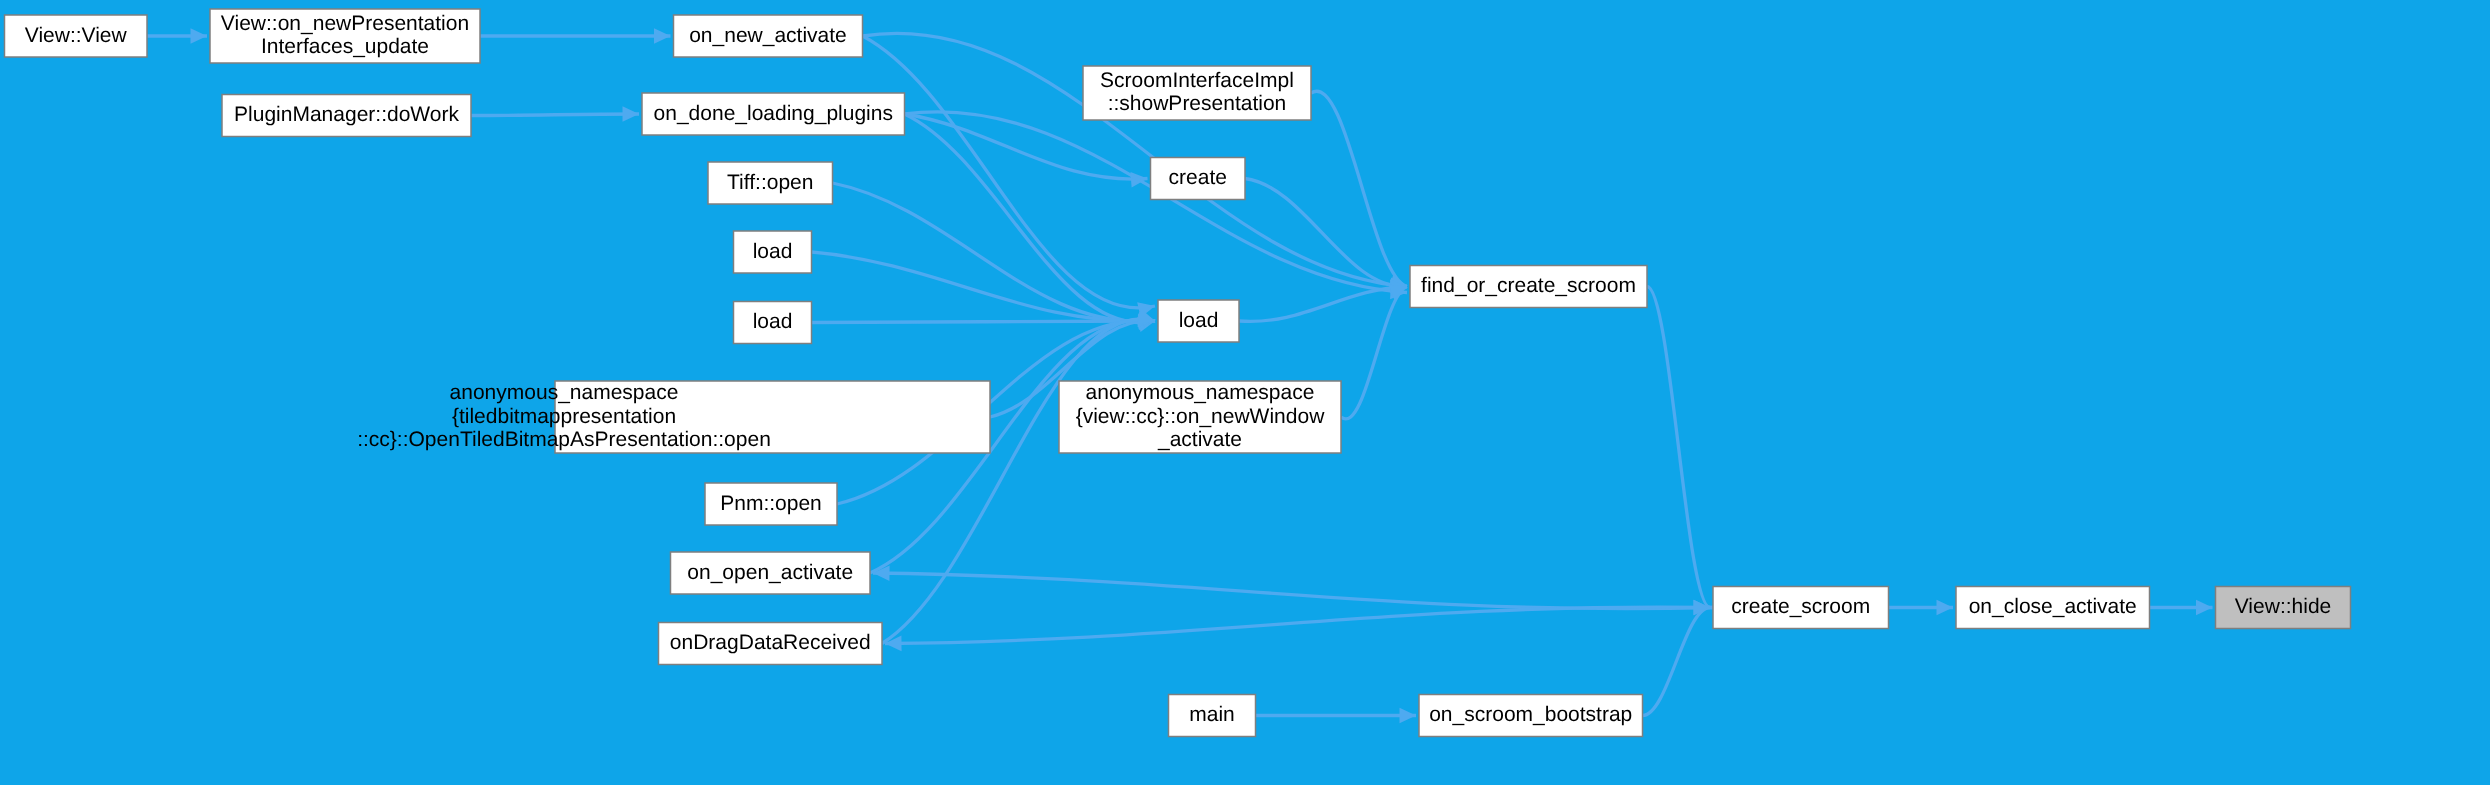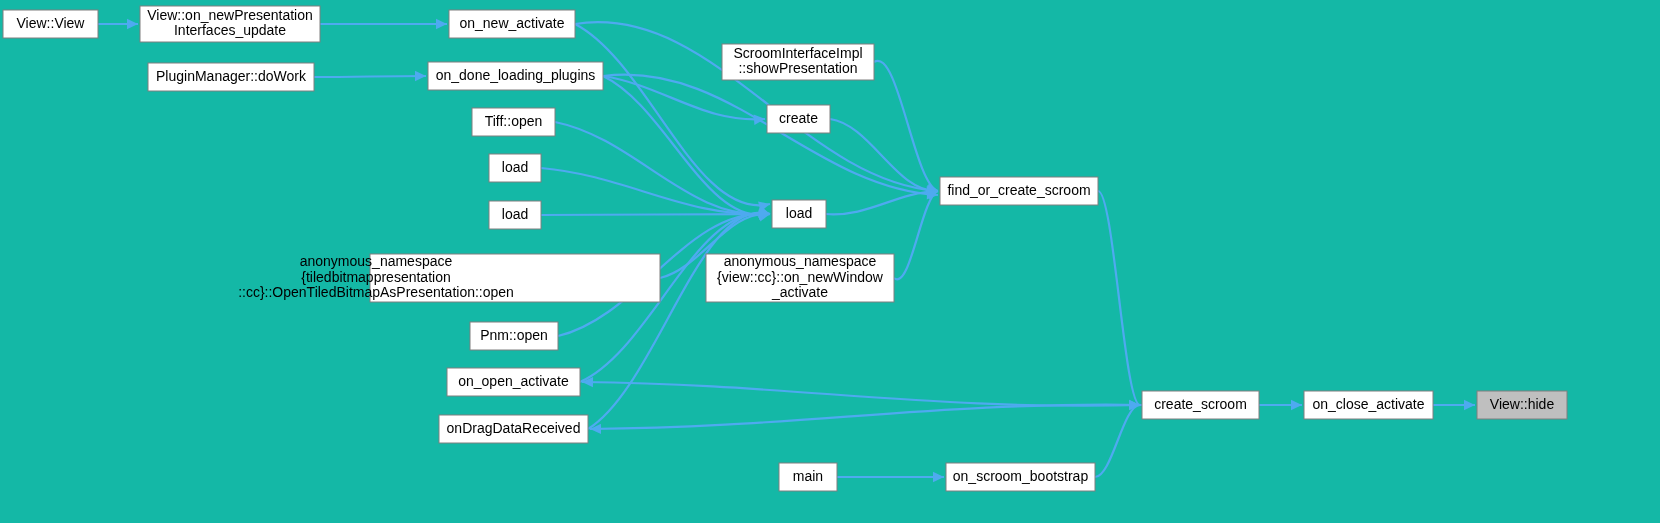--- a/index.html
+++ b/index.html
@@ -4,21 +4,21 @@
 <style>
   html, body {
     margin: 0;
     padding: 0;
     background: #000000;
   }
   #canvas-wrap {
     position: relative;
     width: 1660px;
     height: 523px;
-    background: #14b8a6;
+    background: #0ea5e9;
     overflow: hidden;
   }
   svg#graph {
     position: absolute;
     top: 0;
     left: 0;
     width: 1660px;
     height: 523px;
     display: block;
   }

